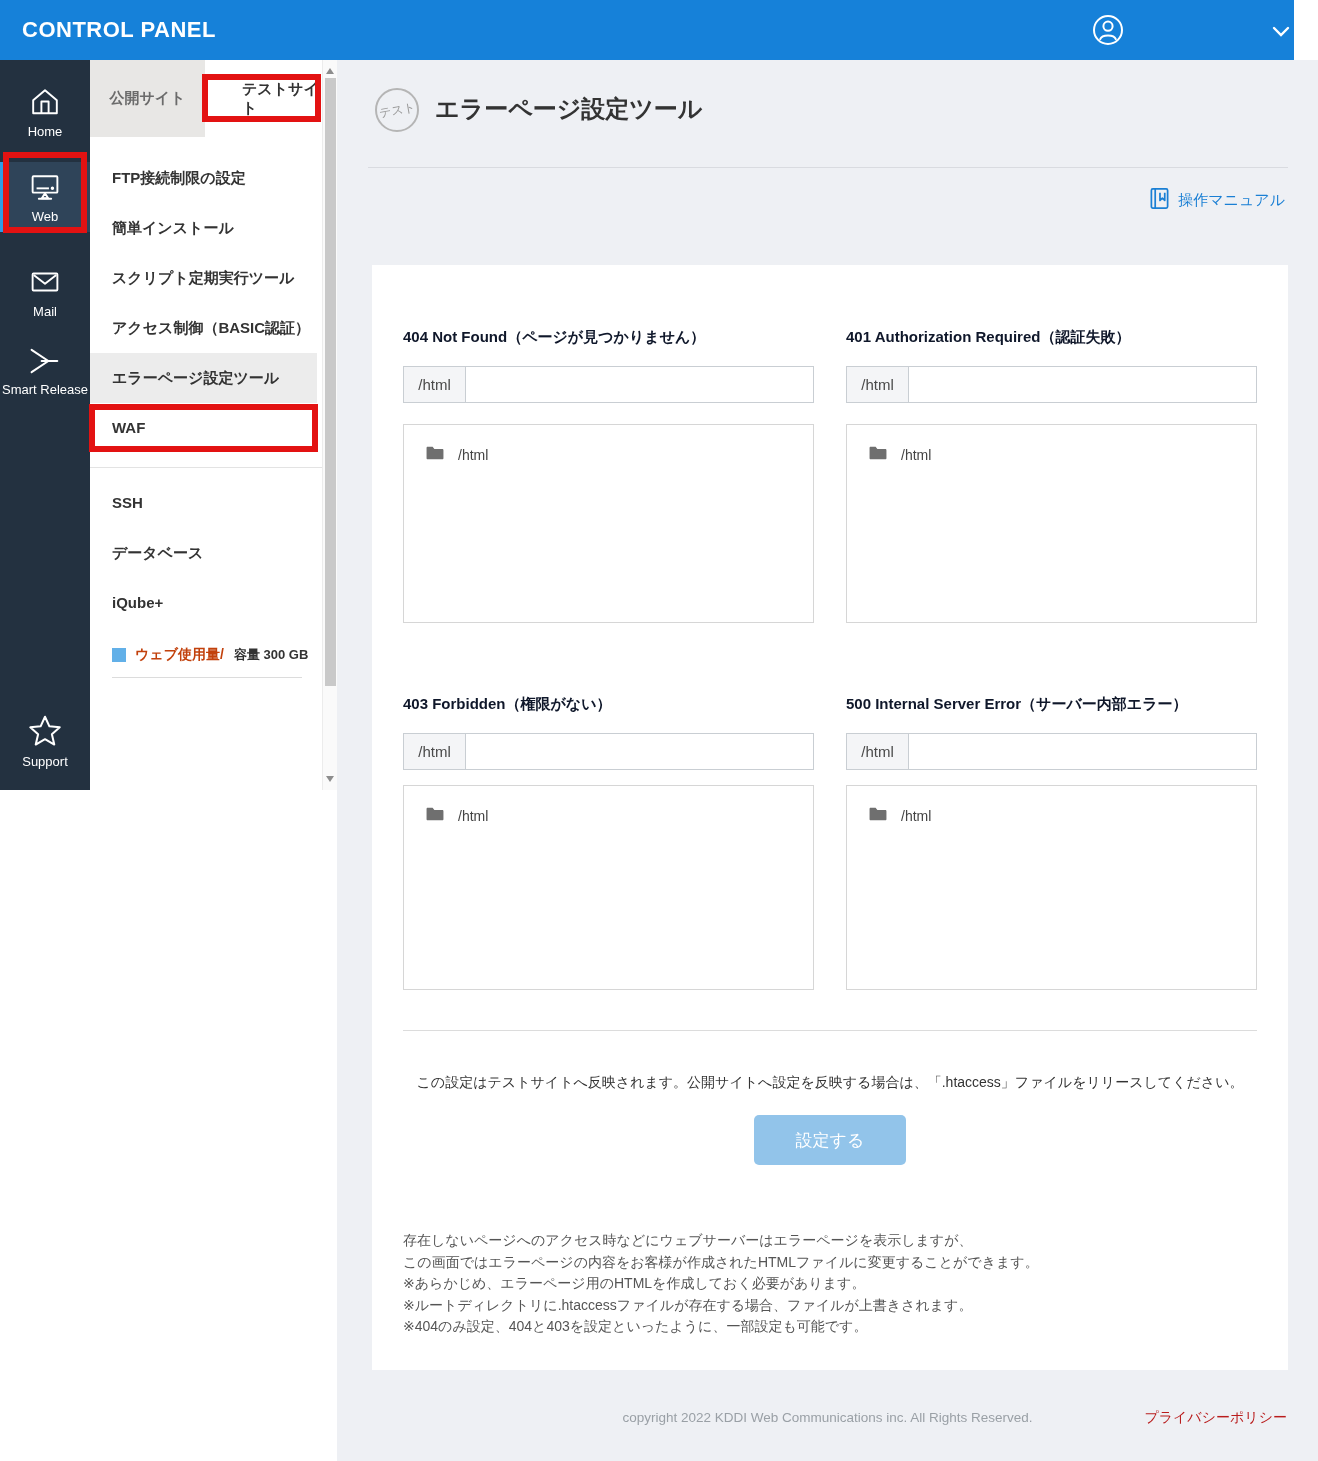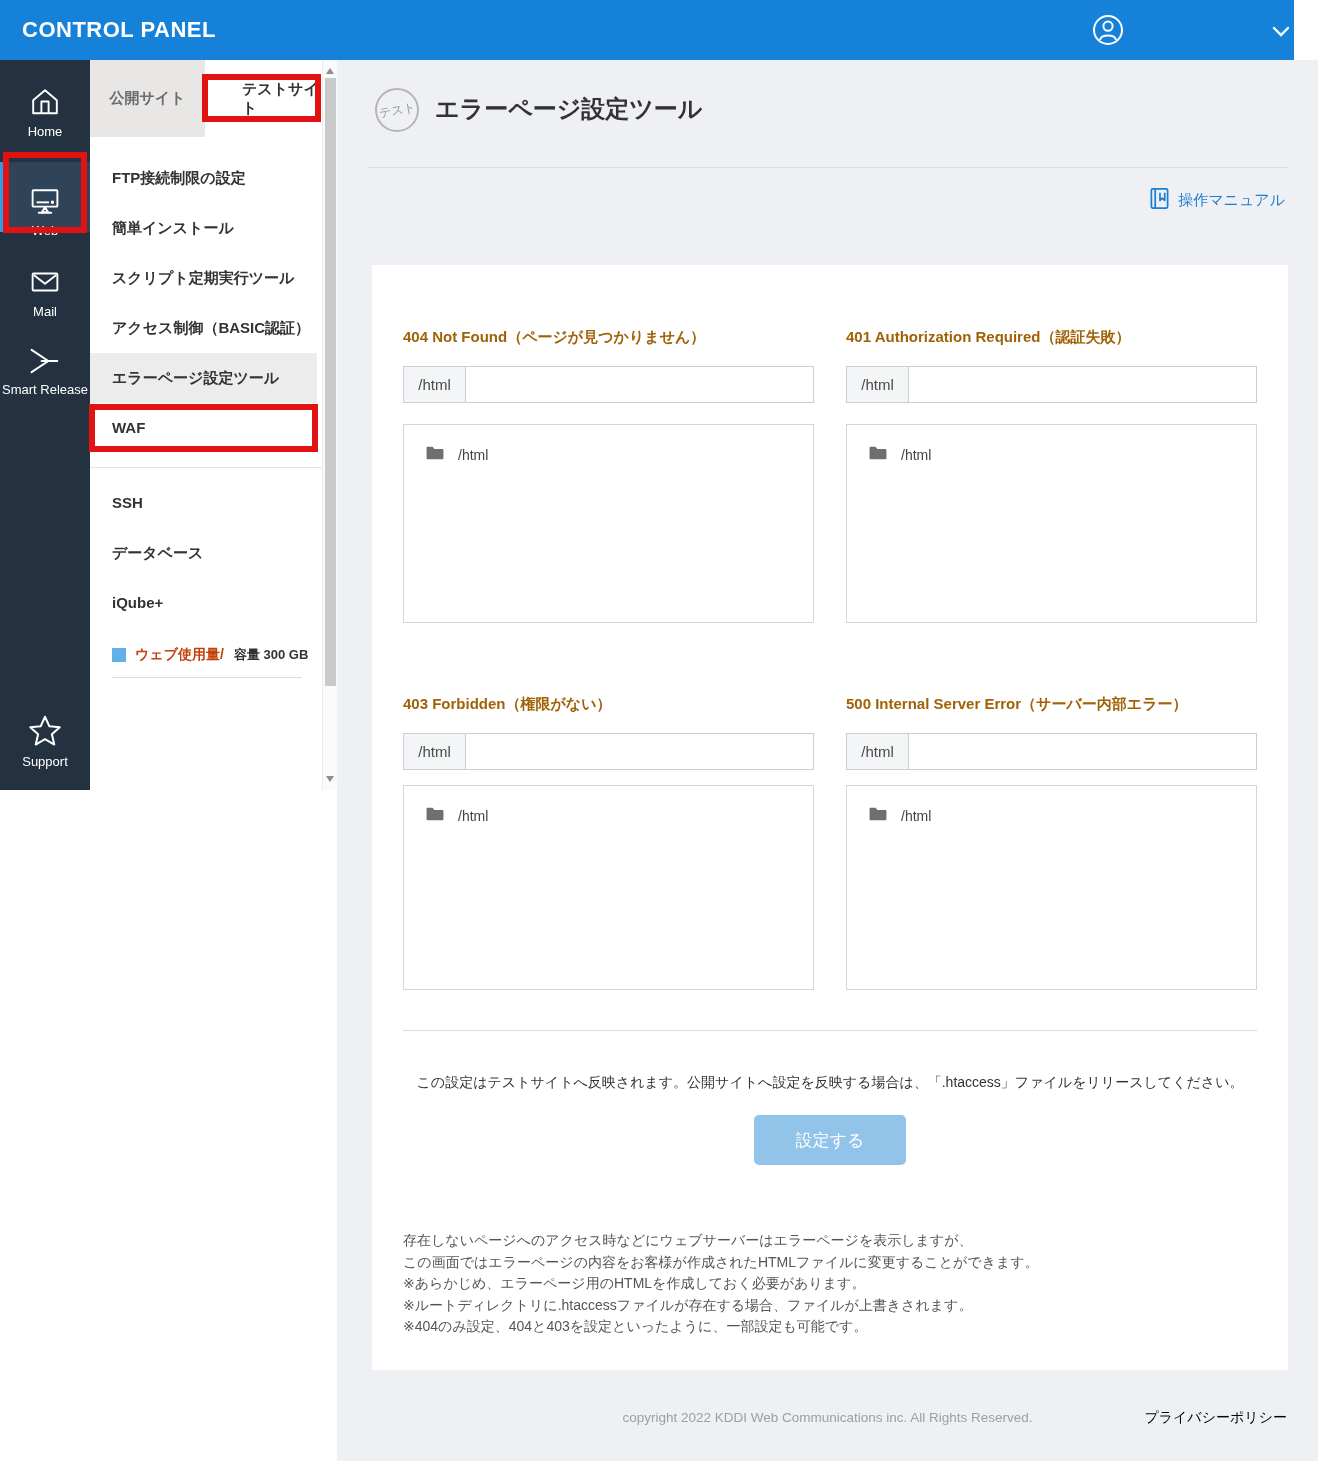--- a/index.html
+++ b/index.html
@@ -18,21 +18,21 @@
   .header-chevron { position:absolute; left:1272px; top:24px; width:20px; height:14px; cursor:pointer; }
 
   
   .rail { position:absolute; left:0; top:60px; width:90px; height:730px; background:#233140; z-index:4; }
   .rail-item { position:absolute; left:0; width:90px; text-align:center; color:#fff; cursor:pointer; }
   .rail-item svg { display:block; margin:0 auto 4px auto; }
   .rail-label { font-size:13px; line-height:16px; color:#fff; }
   .rail-item.active { background:#2f4459; }
   .rail-item.active::before { content:""; position:absolute; left:0; top:0; bottom:0; width:4px; background:#2e9ce6; }
   .ri-home { top:20px; height:66px; padding-top:4px; }
-  .ri-web { top:102px; height:70px; padding-top:21px; }
+  .ri-web { top:102px; height:70px; padding-top:7px; }
   .ri-mail { top:198px; height:64px; padding-top:6px; }
   .ri-smart { top:280px; height:84px; padding-top:4px; }
   .ri-support { top:646px; height:76px; padding-top:6px; }
 
   
   .sidebar { position:absolute; left:90px; top:60px; width:232px; height:730px; background:#fff; z-index:3; }
   .tabs { display:flex; height:77px;gap:37px; }
   .tab { display:flex; align-items:center; justify-content:center; font-size:15px; font-weight:bold; cursor:pointer; }
   .tab-public { width:115px; background:#e8e7e5; color:#6b6b6b; }
   .tab-test { flex:1; background:#ffffff; color:#333; }
@@ -56,40 +56,40 @@
   .main { position:absolute; left:337px; top:60px; width:981px; height:1401px; background:#eef0f4; }
   .badge { position:absolute; left:38px; top:28px; width:44px; height:44px; border:2px solid #b5b5b5; border-radius:50%; display:flex; align-items:center; justify-content:center; color:#9a9a9a; font-size:12px; background:transparent; }
   .badge span { display:block; transform:rotate(-10deg); }
   .page-title { position:absolute; left:98px; top:33px; font-size:24px; font-weight:bold; color:#333; }
   .title-divider { position:absolute; left:31px; top:107px; width:920px; height:1px; background:#d9dbe0; }
   .manual-link { position:absolute; top:127px; right:33px; display:flex; align-items:center; color:#1a7fd4; font-size:15px; cursor:pointer; }
   .manual-link svg { margin-right:8px; }
 
   .card { position:absolute; left:35px; top:205px; width:916px; height:1105px; background:#ffffff; }
   .sections { display:grid; grid-template-columns:411px 411px; column-gap:32px; padding:0 31px; }
-  .sec-title { font-size:15px; font-weight:bold; color:#a16207; height:19px; white-space:nowrap; }
+  .sec-title { font-size:15px; font-weight:bold; color:#0f172a; height:19px; white-space:nowrap; }
   .row1 .sec-title { margin-top:63px; }
   .row2 .sec-title { margin-top:72px; }
   .input-group { display:flex; height:37px; margin-top:19px; }
   .prefix { width:62px; background:#f4f5f7; border:1px solid #c9ced3; border-right:none; display:flex; align-items:center; justify-content:center; font-size:15px; color:#4a4a4a; }
   .path-input { flex:1; border:1px solid #c9ced3; background:#fff; font-size:15px; padding:0 10px; outline:none; font-family:inherit; color:#333; }
   .file-box { border:1px solid #d6d6d6; background:#fff; }
   .row1 .file-box { margin-top:21px; height:199px; }
   .row2 .file-box { margin-top:15px; height:205px; }
   .folder-row { display:flex; align-items:center; margin:20px 0 0 21px; cursor:pointer; width:max-content; }
   .folder-row svg { flex:none; }
   .tree-label { font-size:14px; color:#444; margin-left:13px; }
 
   .card-divider { border-top:1px solid #dcdcdc; margin:40px 31px 0 31px; }
   .notice { margin-top:43px; text-align:center; font-size:14px; color:#333; }
   .submit-btn { display:block; margin:23px auto 0 auto; width:152px; height:50px; background:#92c4ea; color:#fff; border:none; border-radius:5px; font-size:17px; font-family:inherit; cursor:pointer; }
   .notes { margin:65px 31px 0 31px; font-size:14px; color:#555; line-height:21.5px; }
 
   .footer-copy { position:absolute; left:0; top:1350px; width:981px; text-align:center; color:#9aa0a6; font-size:13.5px; }
-  .footer-privacy { position:absolute; top:1349px; right:31px; color:#000000; font-size:14px; cursor:pointer; }
+  .footer-privacy { position:absolute; top:1349px; right:31px; color:#b91c1c; font-size:14px; cursor:pointer; }
 
   
   .annotation { position:absolute; border:6px solid #e31212; background:transparent; z-index:40; pointer-events:none; }
   .ann-tab { left:202px; top:74px; width:119px; height:48px; }
   .ann-web { left:3px; top:152px; width:84px; height:81px; }
   .ann-tool { left:89px; top:404px; width:229px; height:48px; }
 </style>
 </head>
 <body>
 

